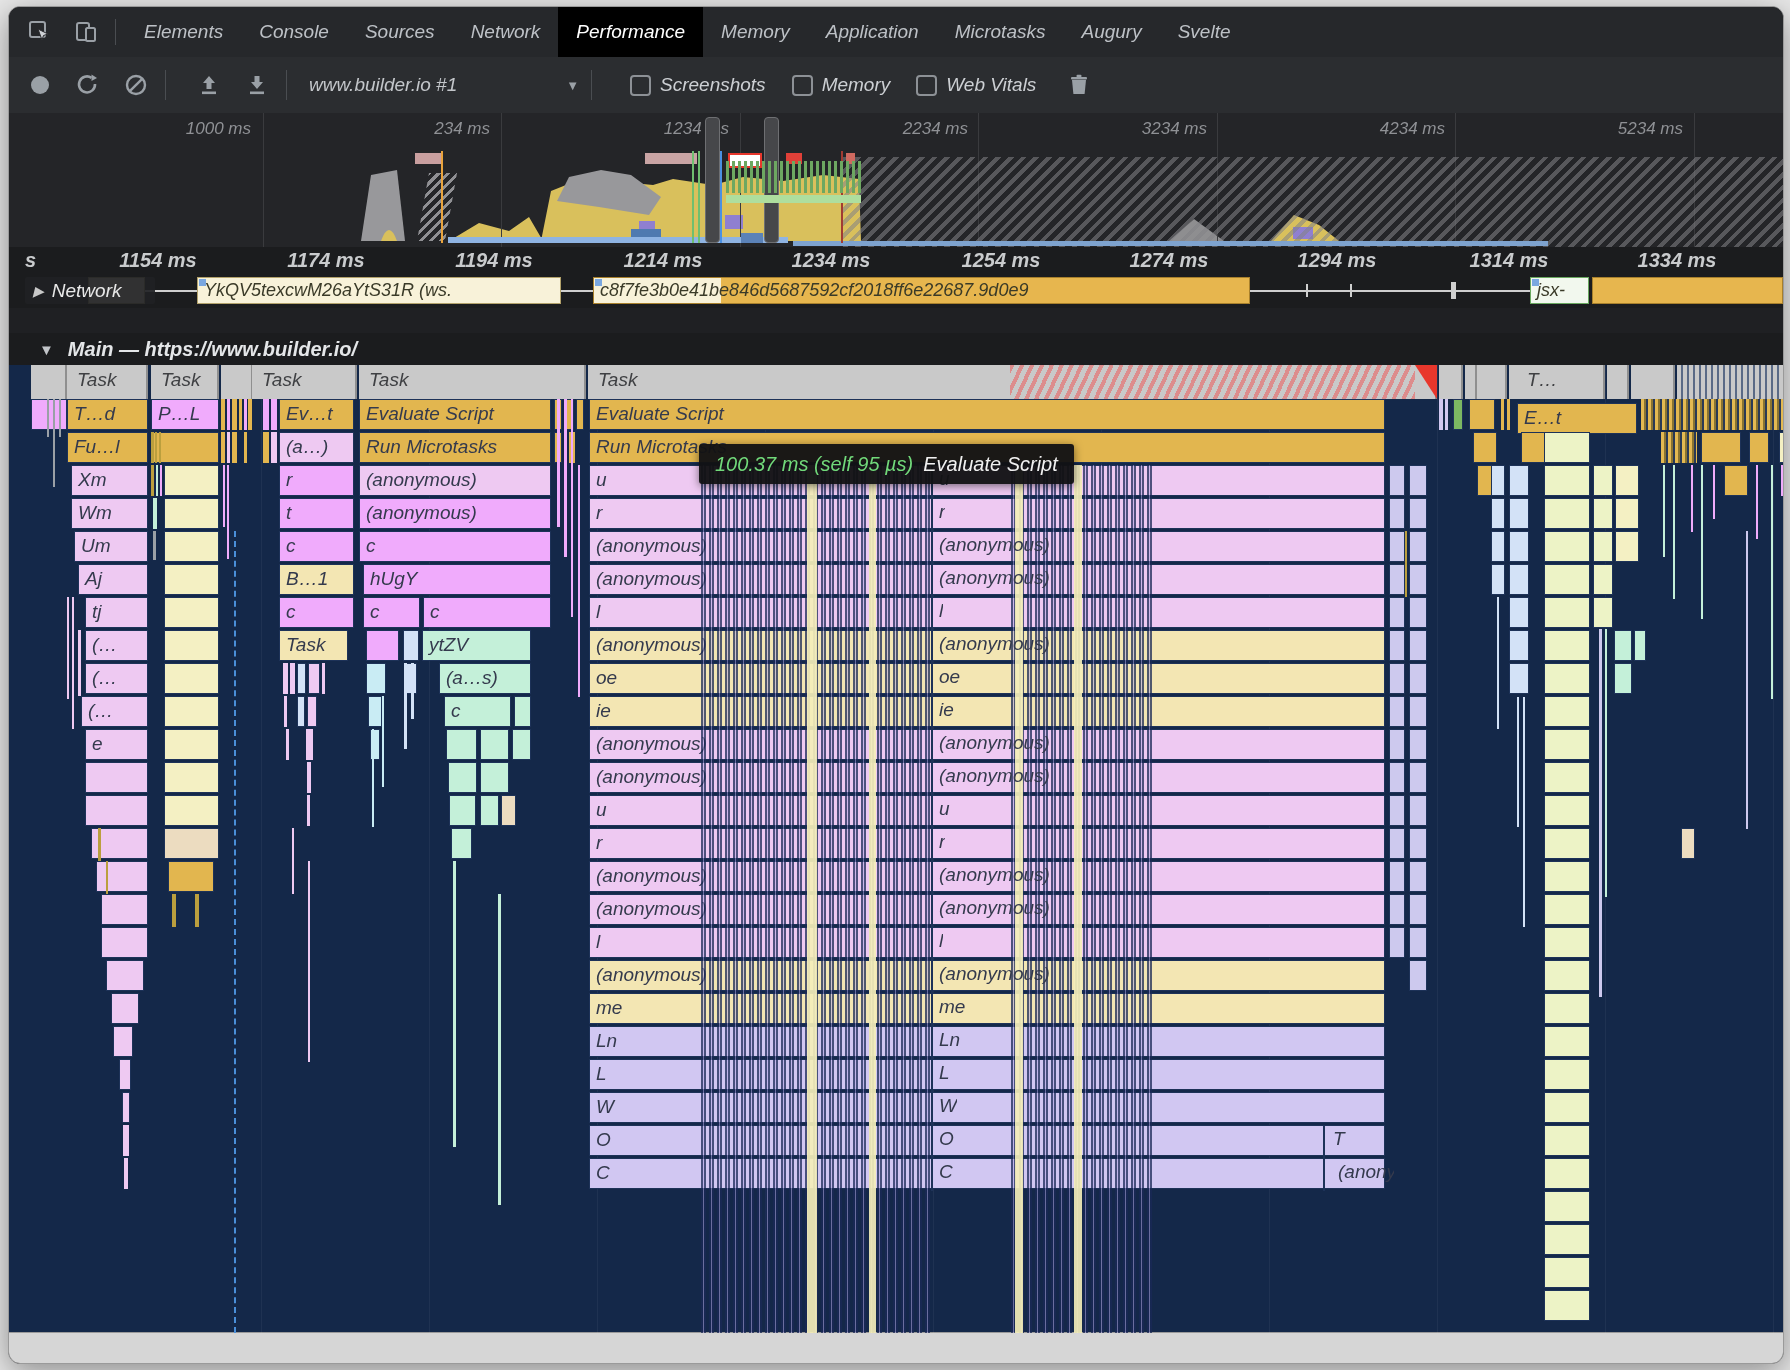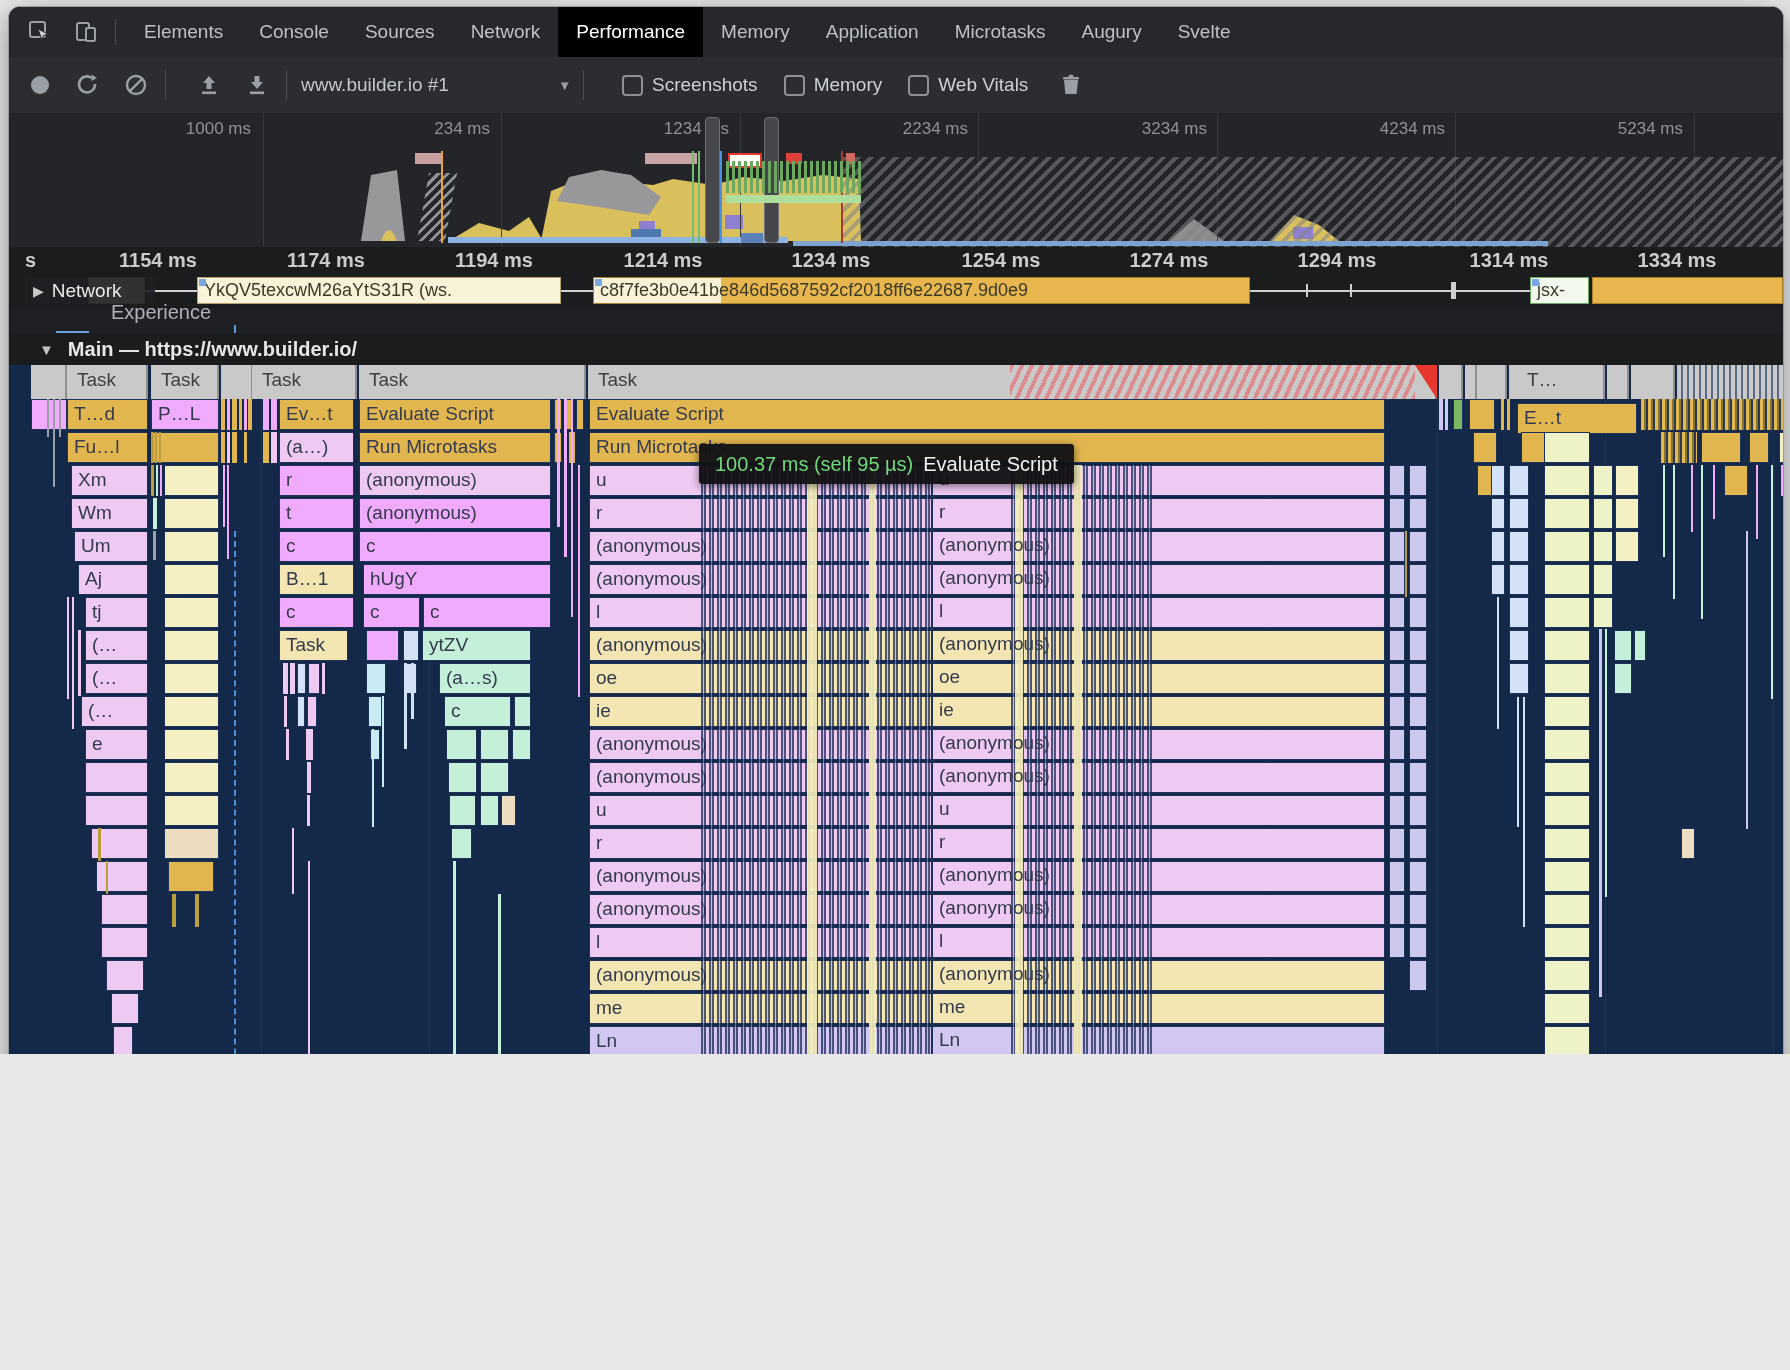--- a/index.html
+++ b/index.html
@@ -1,29 +1,29 @@
 <!DOCTYPE html>
 <html><head>
 <meta charset="utf-8">
 <style>
   html,body{margin:0;padding:0;background:#e8e8e8;font-family:"Liberation Sans",sans-serif;}
-  #stage{position:relative;width:1790px;height:1054px;overflow:hidden;}
+  #stage{position:relative;width:1790px;height:1370px;overflow:hidden;font-style:italic;}
   #win{position:absolute;left:8px;top:6px;width:1774px;height:1356px;background:#1f2023;
        border:1px solid #9a9a9a;border-radius:12px;overflow:hidden;box-shadow:0 8px 32px rgba(0,0,0,.4);}
   
   #tabbar{position:absolute;left:0;top:0;width:100%;height:50px;background:#26282b;display:flex;align-items:center;border-bottom:1px solid #3a3c3f;}
   .ticon{width:30px;height:30px;margin-left:16px;display:flex;align-items:center;justify-content:center;flex:none;}
   .tsep{width:1px;height:26px;background:#4a4d51;margin:0 10px 0 14px;flex:none;}
   .tab{padding:0 18px;height:50px;line-height:50px;color:#bdc1c6;font-size:19px;white-space:nowrap;}
   .tab.active{background:#000;color:#fff;}
   
   #toolbar{position:absolute;left:0;top:50px;width:100%;height:56px;background:#2b2d30;display:flex;align-items:center;border-bottom:1px solid #111;}
   .tbtn{width:34px;height:34px;margin-left:14px;display:flex;align-items:center;justify-content:center;flex:none;}
   .tbsep{width:1px;height:30px;background:#4a4d51;margin:0 12px;flex:none;}
-  #target-select{color:#c3c6ca;font-size:19px;margin-left:2px;width:270px;display:flex;align-items:center;}
+  #target-select{color:#c3c6ca;font-size:19px;margin-left:10px;width:270px;display:flex;align-items:center;}
   #target-select .caret{margin-left:auto;color:#9aa0a6;font-size:13px;}
   .chk{display:flex;align-items:center;margin-left:26px;color:#cdd0d4;font-size:19px;}
   .chk .box{width:17px;height:17px;border:2px solid #8d9196;border-radius:4px;margin-right:9px;}
   
   #overview{position:absolute;left:0;top:106px;width:100%;height:134px;background:#242528;border-bottom:1px solid #000;overflow:hidden;}
   .ovgrid{position:absolute;top:0;bottom:0;width:1px;background:#3a3b3e;}
   .ovlabel{position:absolute;top:6px;color:#8f9195;font-size:17px;transform:translateX(-100%);}
   .ovstrip{position:absolute;top:40px;height:11px;}
   .ovmark{position:absolute;top:38px;bottom:4px;width:2px;}
   .handle{position:absolute;top:4px;height:124px;width:13px;background:#46474a;border:1px solid #6e6f72;border-radius:4px;}
@@ -242,25 +242,20 @@
           <div class="netbox nb-orange" style="left: 584px; width: 657px;"><div style="position: absolute; left: 0px; top: 0px; bottom: 0px; width: 127px; background: rgb(248, 242, 217);"></div><span style="position: relative; z-index: 2;">c8f7fe3b0e41be846d5687592cf2018ff6e22687.9d0e9</span><div class="bluesq"></div></div>
           <div class="netbox nb-mint" style="left: 1521px; width: 59px;">jsx-<div class="bluesq"></div></div>
           <div class="netbox nb-orange" style="left: 1583px; width: 191px;"></div>
         </div>
     <div class="netpill">
       <span class="tri">▶</span>
       <span class="lbl">Network</span>
     </div>
   </div>
 
-  <div id="exprow">
-    <span class="lbl">Experience</span>
-    <div style="position:absolute;left:225px;top:24px;width:2px;height:8px;background:#5e9ad9;"></div>
-    <div style="position:absolute;left:47px;top:30px;width:33px;height:7px;background:#6f9fd8;"></div>
-  </div>
 
   <div id="mainrow">
     <span class="tri">▼</span>
     <span class="lbl">Main — https://www.builder.io/</span>
   </div>
 
   <div id="flame">
         <div class="grid" style="left: 252px;"></div>
         <div class="grid" style="left: 420px;"></div>
         <div class="grid" style="left: 588px;"></div>

